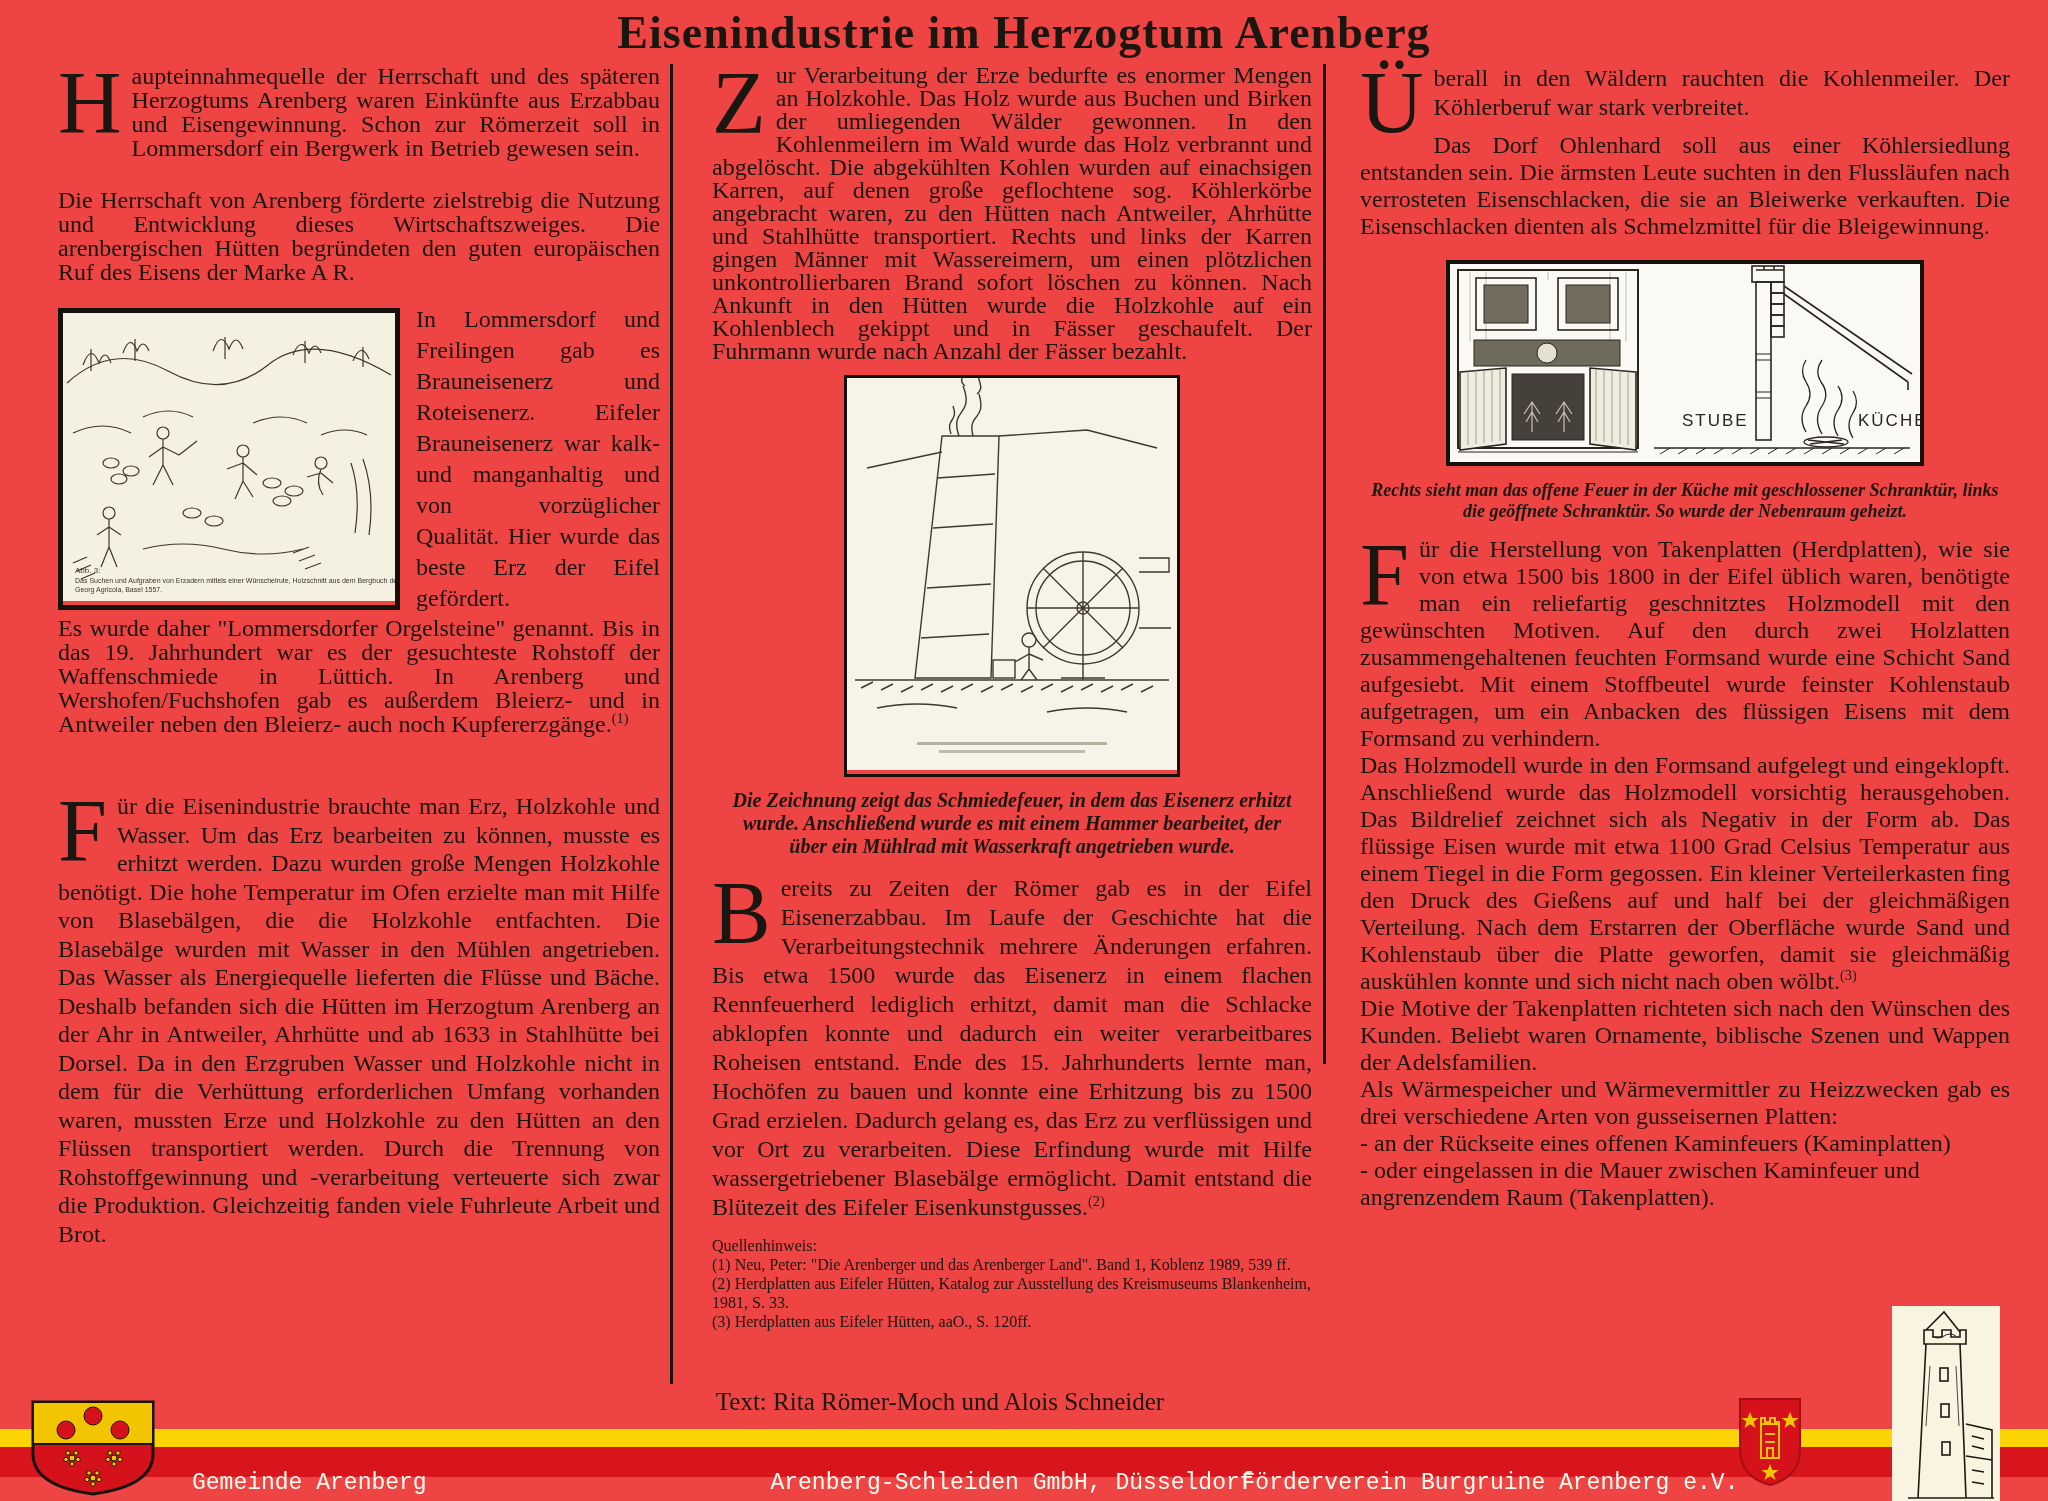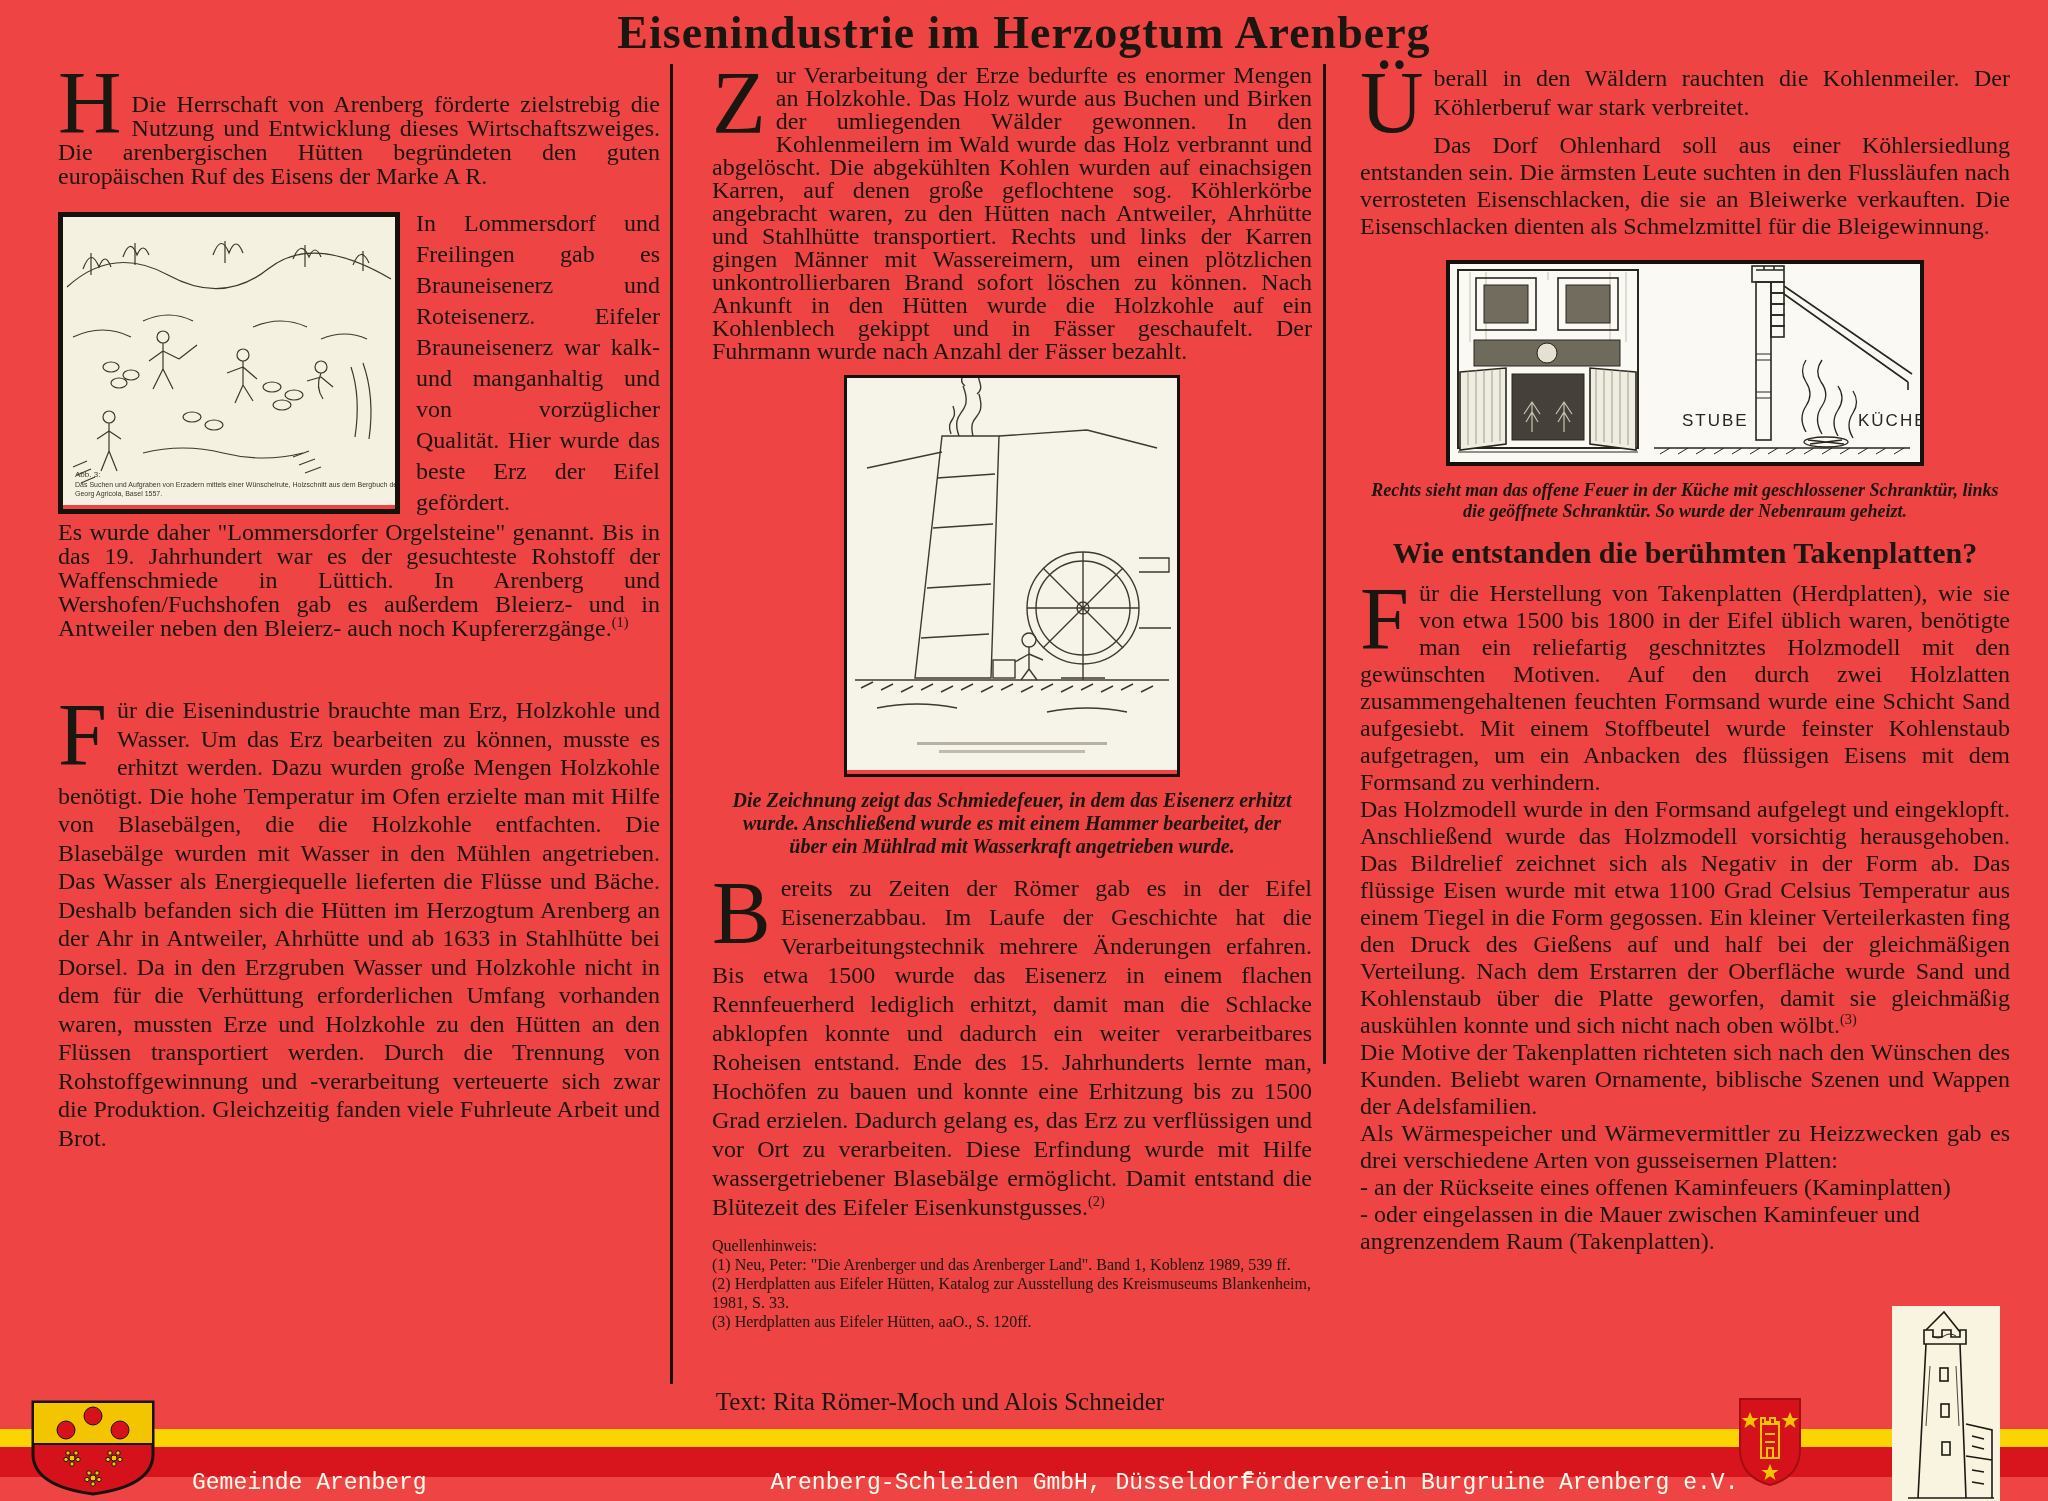--- a/index.html
+++ b/index.html
@@ -76,21 +76,21 @@
 <body>
 
 <div class="page">
 
   <div class="title">Eisenindustrie im Herzogtum Arenberg</div>
 
   <div class="vline vline1"></div>
   <div class="vline vline2"></div>
 
   <div class="col col1">
-    <p class="mb28"><span class="dropcap">H</span></p>
+    <p class="mb28"><span class="dropcap">H</span><span>aupteinnahmequelle der Herrschaft und des späteren Herzogtums Arenberg waren Einkünfte aus Erzabbau und Eisengewinnung. Schon zur Römerzeit soll in Lommersdorf ein Bergwerk in Betrieb gewesen sein.</span></p>
     <p class="mb20">Die Herrschaft von Arenberg förderte zielstrebig die Nutzung und Entwicklung dieses Wirtschaftszweiges. Die arenbergischen Hütten begründeten den guten europäischen Ruf des Eisens der Marke A R.</p>
 
     <figure class="woodcut">
       <svg width="332" height="288" viewBox="0 0 332 288">
         <rect x="0" y="0" width="332" height="288" fill="#f5f1e1"></rect>
         <g stroke="#3e382b" fill="none" stroke-width="1.2">
           <path d="M4,70 Q50,28 105,58 T205,52 T328,62"></path>
           <path d="M20,52 q8,-22 16,-2 q6,-16 12,0 M60,40 q7,-20 14,-2 q6,-14 12,0"></path>
           <path d="M150,38 q8,-22 16,-2 q7,-18 14,0 M230,42 q8,-20 16,-2 q6,-14 12,0 M290,48 q8,-20 16,-2"></path>
           <path d="M28,36 v22 M72,26 v22 M162,24 v22 M242,28 v22 M300,34 v20"></path>
@@ -223,21 +223,20 @@
               <path d="M0,190 l10,-6 M18,190 l10,-6 M36,190 l10,-6 M54,190 l10,-6 M72,190 l10,-6 M90,190 l10,-6 M108,190 l10,-6 M126,190 l10,-6 M144,190 l10,-6 M162,190 l10,-6 M180,190 l10,-6 M198,190 l10,-6 M216,190 l10,-6 M234,190 l10,-6" fill="none" stroke-width="1"></path>
             </g>
             <text x="22" y="162" font-size="17" letter-spacing="2" fill="#2a261e" font-family="Liberation Sans, sans-serif">STUBE</text>
             <text x="198" y="162" font-size="17" letter-spacing="2" fill="#2a261e" font-family="Liberation Sans, sans-serif">KÜCHE</text>
           </g>
         </svg>
       </figure>
     </div>
     <div class="caption-italic-sm">Rechts sieht man das offene Feuer in der Küche mit geschlossener Schranktür, links die geöffnete Schranktür. So wurde der Nebenraum geheizt.</div>
 
-    <div class="headline3">Wie entstanden die berühmten Takenplatten?</div>
 
     <p><span class="dropcap">F</span><span>ür die Herstellung von Takenplatten (Herdplatten), wie sie von etwa 1500 bis 1800 in der Eifel üblich waren, benötigte man ein reliefartig geschnitztes Holzmodell mit den gewünschten Motiven. Auf den durch zwei Holzlatten zusammengehaltenen feuchten Formsand wurde eine Schicht Sand aufgesiebt. Mit einem Stoffbeutel wurde feinster Kohlenstaub aufgetragen, um ein Anbacken des flüssigen Eisens mit dem Formsand zu verhindern.</span></p>
     <p><span>Das Holzmodell wurde in den Formsand aufgelegt und eingeklopft. Anschließend wurde das Holzmodell  vorsichtig herausgehoben. Das Bildrelief zeichnet sich als Negativ in der Form ab. Das flüssige Eisen wurde mit etwa 1100 Grad Celsius Temperatur aus einem Tiegel in die Form gegossen. Ein kleiner Verteilerkasten fing den Druck des Gießens auf und half bei der gleichmäßigen Verteilung. Nach dem Erstarren der Oberfläche wurde Sand und Kohlenstaub über die Platte geworfen, damit sie gleichmäßig auskühlen konnte und sich nicht nach oben wölbt.</span><sup>(3)</sup></p>
     <p>Die Motive der Takenplatten richteten sich nach den Wünschen des Kunden. Beliebt waren Ornamente, biblische Szenen und Wappen der Adelsfamilien.</p>
     <p>Als Wärmespeicher und Wärmevermittler zu Heizzwecken gab es  drei verschiedene Arten von gusseisernen Platten:</p>
     <p style="text-align:left">- an der Rückseite eines offenen Kaminfeuers (Kaminplatten)</p>
     <p style="text-align:left">- oder eingelassen in die Mauer zwischen Kaminfeuer und angrenzendem Raum (Takenplatten).</p>
   </div>
 
   <div class="stripe stripe-yellow"></div>

